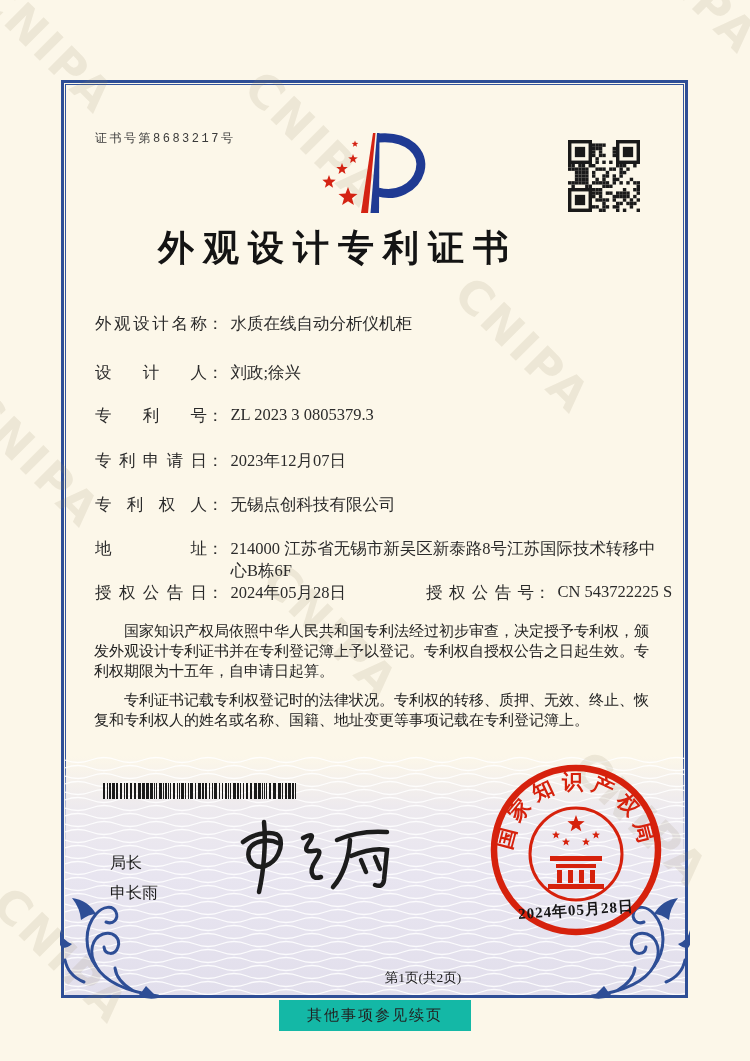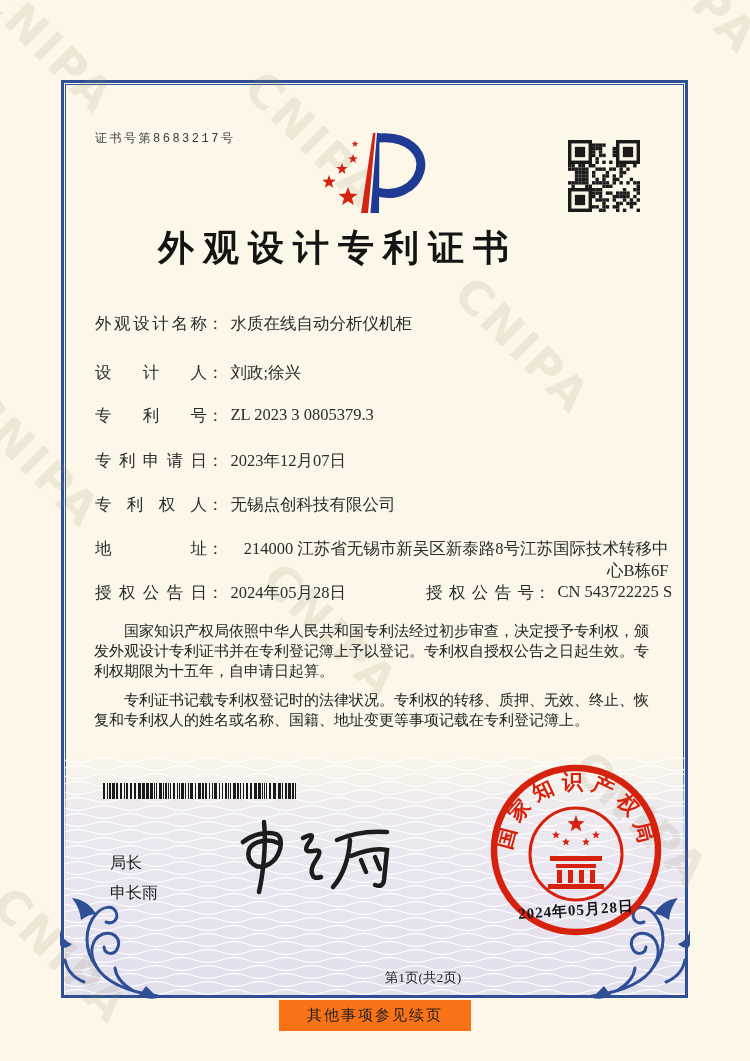--- a/index.html
+++ b/index.html
@@ -20,37 +20,37 @@
   .waveband svg{display:block;}
   
   .cert-no{position:absolute;left:95px;top:130px;font-size:12px;letter-spacing:2.5px;color:#3a3a3a;z-index:2;font-family:Liberation Mono, monospace;}
   .logo{position:absolute;left:312px;top:126px;z-index:2;}
   .qr{position:absolute;left:568px;top:140px;z-index:2;}
   .title{position:absolute;left:0;top:224px;width:676px;text-align:center;
          font-size:36px;font-weight:700;letter-spacing:9px;color:#141414;z-index:2;}
   .frow{position:absolute;left:95px;font-size:16.5px;z-index:2;white-space:nowrap;}
   .flabel{display:inline-block;width:112px;text-align:justify;text-align-last:justify;vertical-align:top;}
   .fcolon{display:inline-block;vertical-align:top;}
-  .fvalue{display:inline-block;padding-left:7px;vertical-align:top;text-align:right;}
+  .fvalue{display:inline-block;padding-left:7px;vertical-align:top;}
   .fvalue.wrap{white-space:normal;width:438px;line-height:22px;}
   .pair2{position:absolute;left:295px;top:0;white-space:nowrap;}
   .pair2 .flabel{width:108px;margin-left:36px;}
   .paras{position:absolute;left:94px;top:621px;width:566px;z-index:2;font-size:15px;line-height:20px;color:#222;}
   .paras p{margin:0 0 9px 0;text-indent:2em;}
   .barcode{position:absolute;left:103px;top:783px;z-index:2;}
   .sig-block{position:absolute;left:110px;top:849px;z-index:2;
              font-family:Liberation Mono, monospace;font-size:16px;color:#1c1c1c;line-height:30px;}
   .sig-script{position:absolute;left:225px;top:800px;z-index:2;}
   .seal{position:absolute;left:486px;top:760px;z-index:2;}
   .seal-date{position:absolute;left:492px;top:901px;width:168px;text-align:center;z-index:3;
              font-size:15px;font-weight:700;letter-spacing:1px;color:#151515;transform:rotate(-4deg);}
   .page-num{position:absolute;left:0;top:969px;width:750px;text-align:center;font-size:13.5px;color:#222;z-index:2;margin-left:48px;}
   .flourish{position:absolute;z-index:2;}
   .note-box{position:absolute;left:50%;top:1000px;transform:translateX(-50%);
-            background:#f97316;padding:6px 28px;z-index:2;}
+            background:#14b8a6;padding:6px 28px;z-index:2;}
   .note-box span{font-size:15px;letter-spacing:2px;color:#222;}
 </style>
 </head>
 <body>
 
 <div class="page">
 
   <div class="wm" style="left:-38px;top:18px;">CNIPA</div>
   <div class="wm" style="left:606px;top:-42px;">CNIPA</div>
   <div class="wm" style="left:228px;top:112px;">CNIPA</div>

